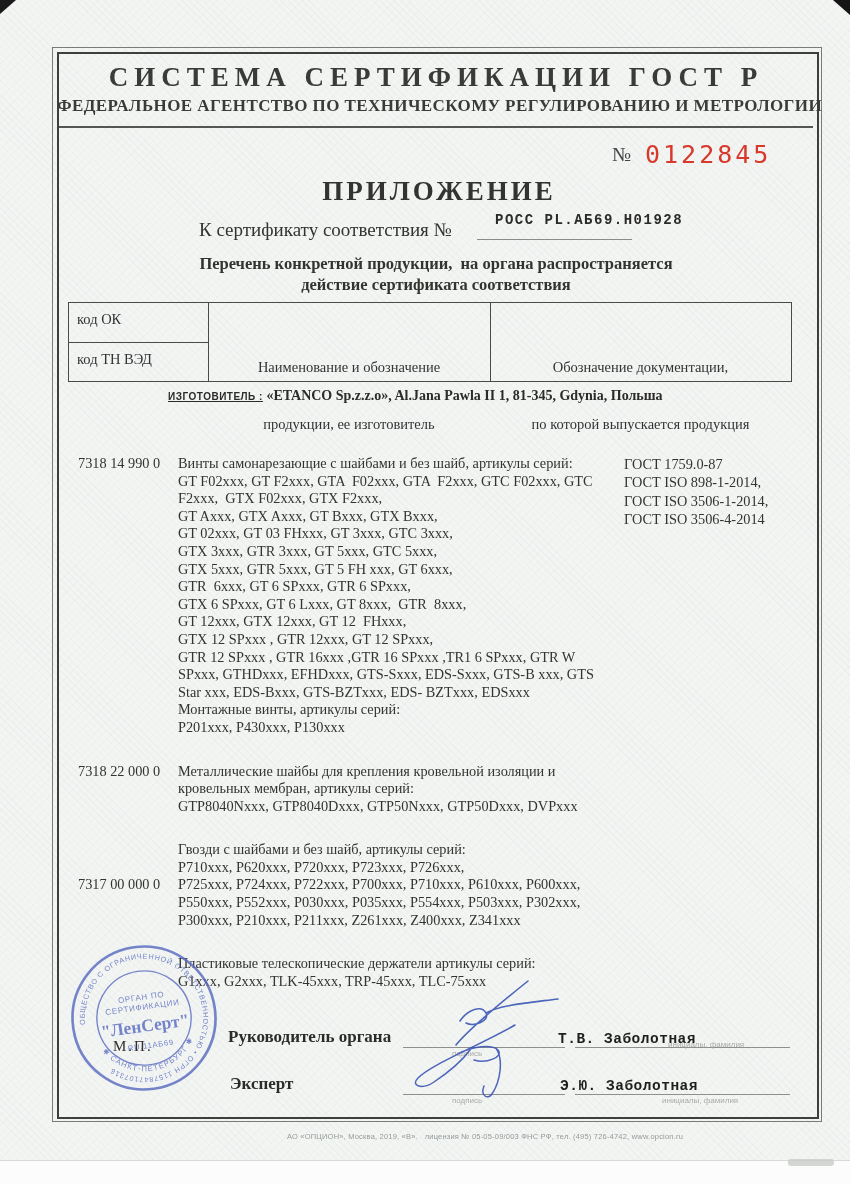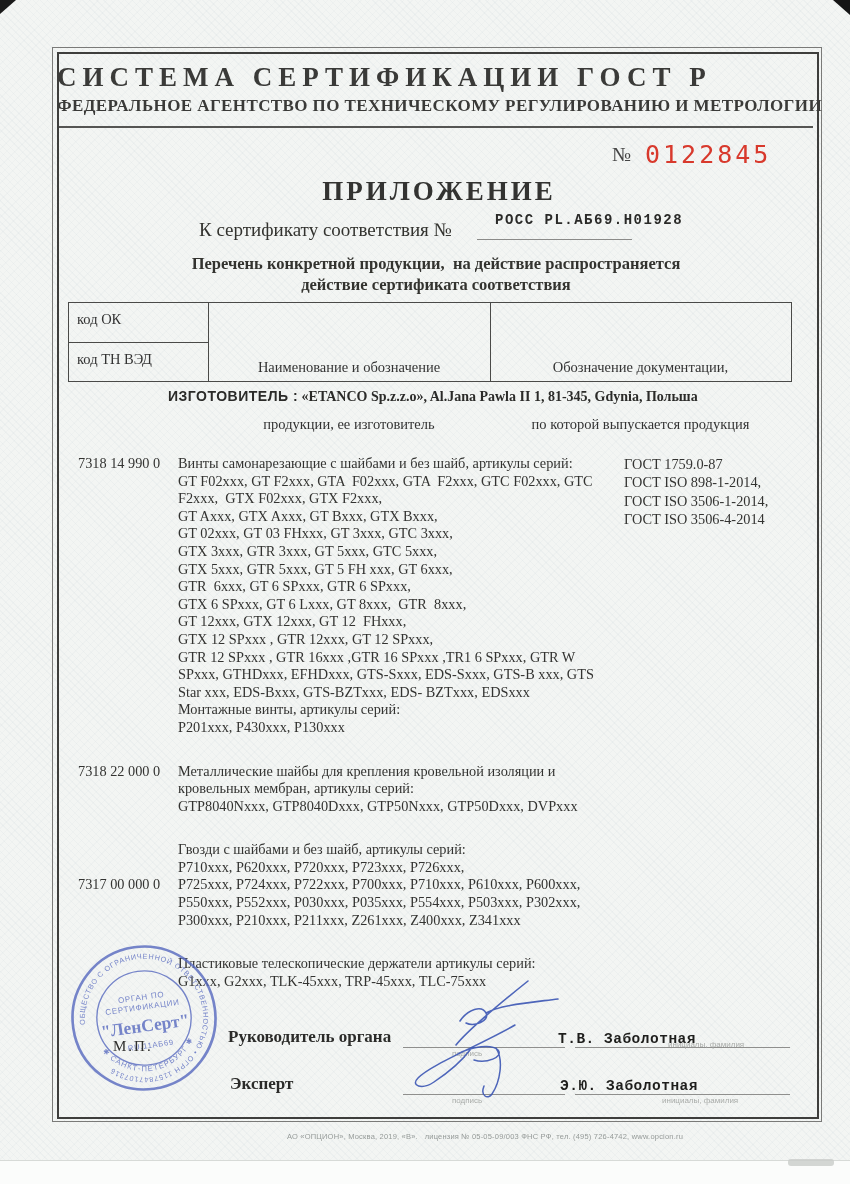--- a/index.html
+++ b/index.html
@@ -19,21 +19,21 @@
   .corner-tl{left:0;top:0;width:0;height:0;border-top:14px solid #1a1a1a;border-right:16px solid transparent;}
   .corner-tr{right:0;top:0;width:0;height:0;border-top:15px solid #151515;border-left:17px solid transparent;}
   .smudge-br{left:788px;top:1159px;width:46px;height:7px;background:#c9ccc9;border-radius:3px;opacity:.8;}
   .bottom-strip{left:0;top:1160px;width:850px;height:24px;background:#fbfcfb;border-top:1px solid #d7dad7;}
 
   
   .frame-outer{left:52px;top:47px;width:768px;height:1073px;border:1px solid #7a7a78;}
   .frame-inner{left:57px;top:52px;width:758px;height:1063px;border:2px solid #3e3e3c;}
 
   .header-title{
-    left:57px;top:62px;width:758px;
+    left:57px;top:62px;width:758px;text-align:center;
     font-size:27px;font-weight:bold;letter-spacing:6px;color:#3a3a38;
     white-space:pre;
   }
   .header-sub{
     left:57px;top:96px;width:758px;text-align:center;
     font-size:17px;font-weight:bold;letter-spacing:.4px;color:#3a3a38;
     white-space:pre;
   }
   .header-rule{left:59px;top:126px;width:754px;height:0;border-top:2px solid #555553;}
 
@@ -66,21 +66,21 @@
   .tbl .v2{position:absolute;left:421px;top:0;bottom:0;border-left:1px solid #4a4a48;}
   .tbl .h1{position:absolute;left:0;top:39px;width:139px;border-top:1px solid #4a4a48;}
   .tbl .c{position:absolute;font-size:14.5px;color:#333;}
   .tbl .cc{text-align:center;line-height:19px;white-space:pre;}
   .code-ok{left:8px;top:8px;}
   .code-tnved{left:8px;top:48px;}
   .col2-head{left:139px;top:17px;width:282px;}
   .col3-head{left:421px;top:17px;width:301px;}
 
   .manufacturer{left:168px;top:388px;font-size:14px;font-weight:bold;color:#2b2b29;white-space:pre;}
-  .manufacturer .mlabel{font-family:"Liberation Sans",sans-serif;font-size:14px;letter-spacing:.5px;}
+  .manufacturer .mlabel{font-family:"Liberation Sans",sans-serif;font-size:10px;letter-spacing:.5px;text-decoration:underline;}
 
   
   .products{left:78px;top:455px;width:714px;font-size:14.3px;line-height:17.6px;color:#333331;}
   .pblock{position:relative;padding-left:100px;}
   .pcode{position:absolute;left:0;top:0;width:98px;white-space:pre;}
   .pcode.code-offset-2{top:35.2px;}
   .plines{width:452px;}
   .plines .line,.pdocs .line{white-space:pre;}
   .pdocs{position:absolute;left:546px;top:0;width:168px;line-height:18.4px;}
   .pblock + .pblock{margin-top:17.6px;}
@@ -140,21 +140,21 @@
   <span class="abs blank-no">№</span>
   <span class="abs blank-no-value">0122845</span>
 
   <div class="abs doc-title">ПРИЛОЖЕНИЕ</div>
 
   <span class="abs cert-label">К сертификату соответствия №</span>
   <span class="abs cert-value">РОСС PL.АБ69.Н01928</span>
   <div class="abs cert-underline"></div>
 
   <div class="abs purpose">
-    <div class="ln">Перечень конкретной продукции,  на действие распространяется</div>
+    <div class="ln">Перечень конкретной продукции,  на органа распространяется</div>
     <div class="ln">действие сертификата соответствия</div>
   </div>
 
   <div class="abs tbl">
     <div class="v1"></div>
     <div class="v2"></div>
     <div class="h1"></div>
     <div class="c code-ok">код ОК</div>
     <div class="c code-tnved">код ТН ВЭД</div>
     <div class="c cc col2-head">

